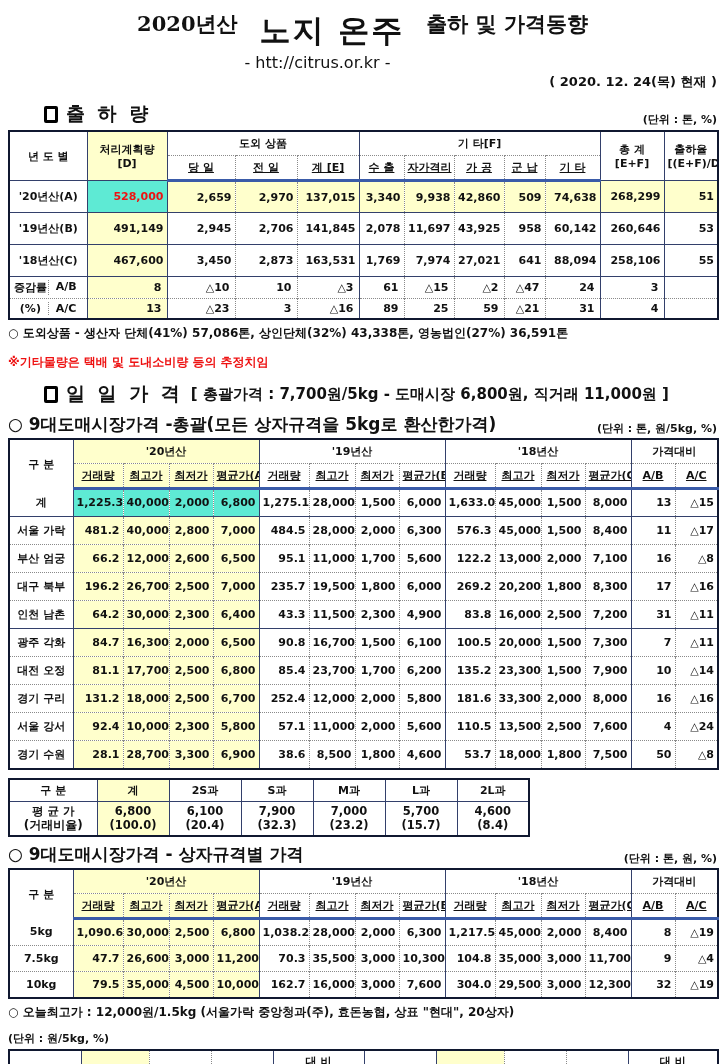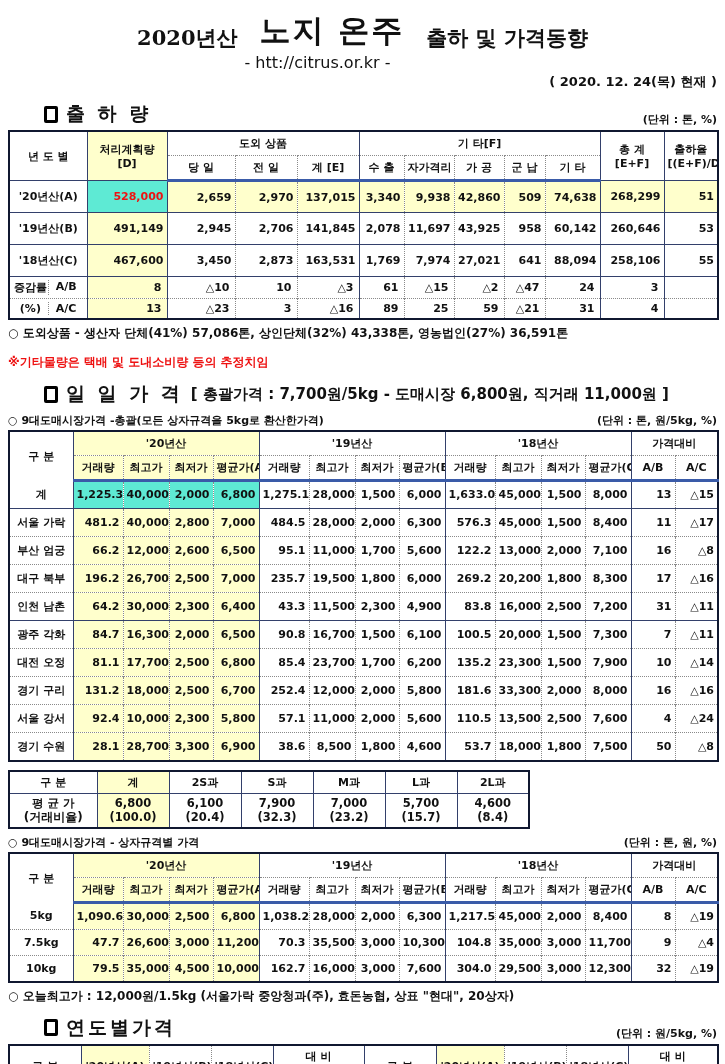--- a/index.html
+++ b/index.html
@@ -3,46 +3,46 @@
 <meta charset="utf-8">
 <style>
   * { box-sizing: border-box; margin: 0; padding: 0; }
   body {
     width: 725px; background: #ffffff; color: #111;
     font-family: "DejaVu Sans", "Liberation Sans", sans-serif;
     font-weight: bold; padding: 6px 8px;
   }
   
   .doc-header { position: relative; text-align: center; padding-top: 4px; }
-  .title-line { display: flex; justify-content: center; align-items: flex-end; gap: 22px; }
+  .title-line { display: flex; justify-content: center; align-items: flex-start; gap: 22px; }
   .title-year, .title-sub { font-size: 21px; font-family: "DejaVu Serif", serif; }
   .title-main { font-size: 31px; letter-spacing: 2px; font-family: "DejaVu Sans", sans-serif; }
   .title-url { font-size: 16px; font-weight: normal; margin-top: 1px; margin-right: 90px; }
   .doc-date { text-align: right; font-size: 13px; margin-top: 1px; }
   
   .section-head { display: flex; justify-content: space-between; align-items: flex-end; margin-top: 10px; margin-bottom: 3px; }
   .section-title { font-size: 19px; letter-spacing: 3px; display: flex; align-items: center; padding-left: 36px; }
   .sq-icon { display: inline-block; width: 14px; height: 17px; border: 3px solid #000; border-radius: 2px; margin-right: 8px; }
   .section-detail { font-size: 15px; letter-spacing: 0; }
   .unit { font-size: 11px; }
   .subline { display: flex; justify-content: space-between; align-items: flex-end; margin-top: 6px; margin-bottom: 2px; }
-  .subtitle { font-size: 11px; }
+  .subtitle { font-size: 17px; }
   
   table { border-collapse: collapse; table-layout: fixed; width: 709px; border: 2px solid #101830; }
   td, th { font-size: 11px; font-weight: bold; padding: 3px 3px; white-space: nowrap; overflow: hidden; vertical-align: middle; }
   th { text-align: center; font-weight: bold; }
   .num { text-align: right; padding-right: 5px; }
   .ctr { text-align: center; }
   .y { background: #FFFFCC; }
   .b { background: #5eead4; }
   .red { color: #EE1111; }
   .sl { border-left: 1px solid #33406b; }
   .dl { border-left: 1px dotted #8a8a8a; }
   tr.hdr-sub th { border-top: 1px dotted #8a8a8a; }
-  tr.hdr-end > * { border-bottom: 3px solid #3A5BA8; }
+  tr.hdr-end > * { border-bottom: 3px solid #3A5BA8; text-decoration: underline; }
   tr.rs > td { border-top: 1px solid #33406b; }
   tr.rd > td { border-top: 1px dotted #8a8a8a; }
   .split { display: flex; align-items: stretch; }
   .split span { flex: 1; text-align: center; }
   .split span + span { border-left: 1px dotted #8a8a8a; }
   .note { font-size: 12px; margin-top: 5px; }
   .note-red { color: #EE1111; font-size: 12px; margin-top: 12px; }
   .h2row td, .h2row th { padding: 4px 3px; }
   .tall td { padding: 8px 3px; }
   .mid td { padding: 6px 3px; }
@@ -585,24 +585,20 @@
         <td class="num dl">12,300</td>
         <td class="num sl">32</td>
         <td class="num dl">△19</td>
       </tr>
     </tbody>
 </table>
 
 <div class="note">○ 오늘최고가 :  12,000원/1.5kg (서울가락   중앙청과(주),   효돈농협,   상표 "현대",   20상자)</div>
 
 <div class="section-head">
-  <span class="section-title">
-    <span class="sq-icon"></span>
-    <span>연도별가격</span>
-  </span>
   <span class="unit">(단위 : 원/5kg, %)</span>
 </div>
 
 <table>
   <colgroup>
     <col style="width:72px">
       <col style="width:68px">
       <col style="width:62px">
       <col style="width:62px">
       <col style="width:45px">

